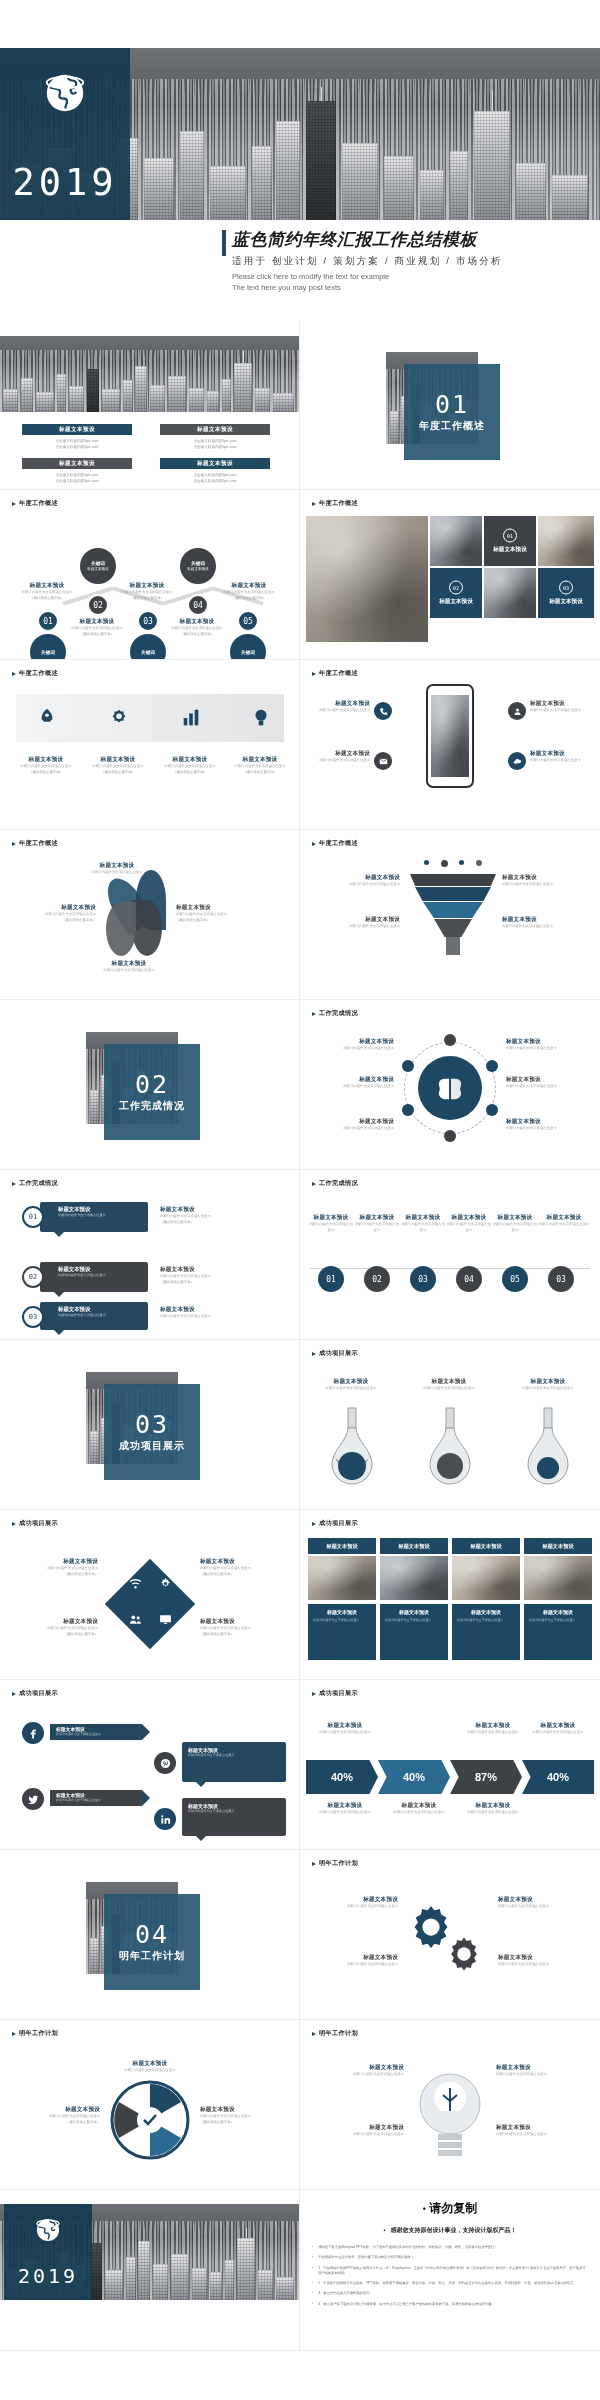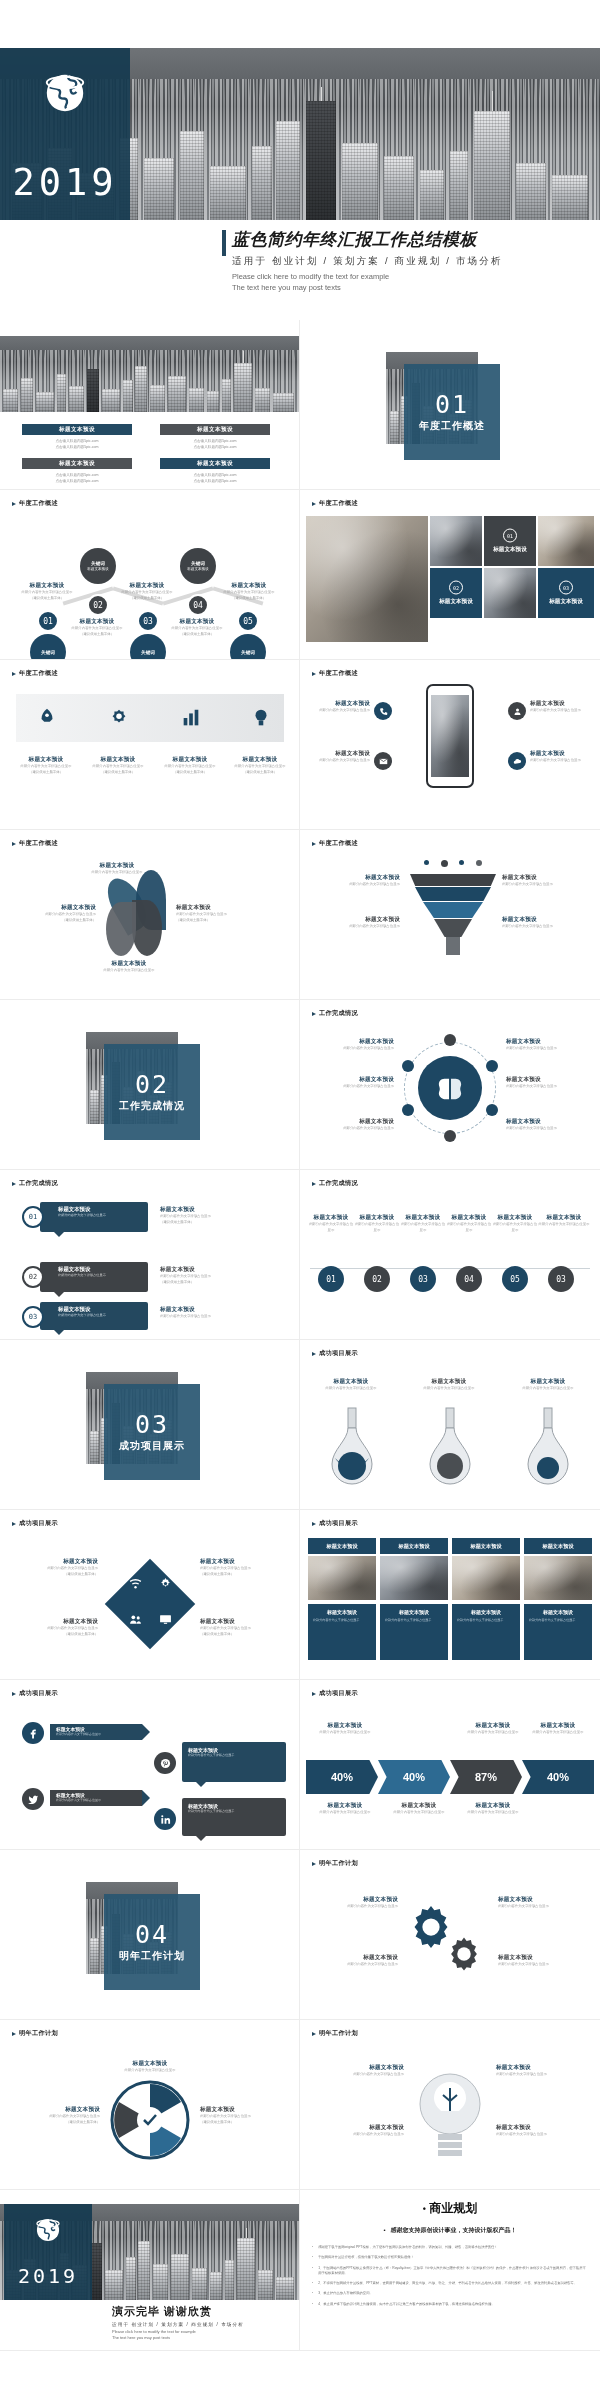--- a/index.html
+++ b/index.html
@@ -1219,36 +1219,28 @@
       </div>
       <div class="th-badge">
         <svg style="position:absolute;left:50%;top:12px;transform:translateX(-50%)" width="28" height="28" viewBox="0 0 48 48">
           <circle cx="24" cy="24" r="19" fill="#ffffff"></circle>
           <path d="M8 18c4 2 7 0 10 3s-2 6 1 8 6-1 7 3-3 5-1 8" stroke="#1d4763" stroke-width="2.6" fill="none"></path>
           <path d="M28 6c-2 3 1 5 4 5s5 3 3 6-6 1-5 5 4 3 6 1" stroke="#1d4763" stroke-width="2.6" fill="none"></path>
           <ellipse cx="24" cy="13" rx="19" ry="6" fill="none" stroke="#ffffff" stroke-width="2"></ellipse>
         </svg>
         <div class="th-year">2019</div>
       </div>
-      <div class="th-text">
-        <div class="th-title">演示完毕 谢谢欣赏</div>
-        <div class="th-sub">适用于  创业计划 / 策划方案 / 商业规划 / 市场分析</div>
-        <div class="th-en">
-          <div>Please click here to modify the text for example</div>
-          <div>The text here you may post texts</div>
-        </div>
-      </div>
     </div>
   </div>
 
   <div class="slide">
     <div id="copyright-slide">
       <div class="cp-h">
         <span class="dot">•</span>
-        <span>商业规划</span>
+        <span>请勿复制</span>
       </div>
       <div class="cp-sub">
         <span>• &nbsp;</span>
         <span>感谢您支持原创设计事业，支持设计版权产品！</span>
       </div>
       <div class="cp-list">
         <div class="cp-li">
               <span class="b">•</span>
               <span>感谢您下载千图网original PPT模板，为了您和千图网以及原创作者的利益，请勿复制、传播、销售，否则将承担法律责任！</span>
             </div>

